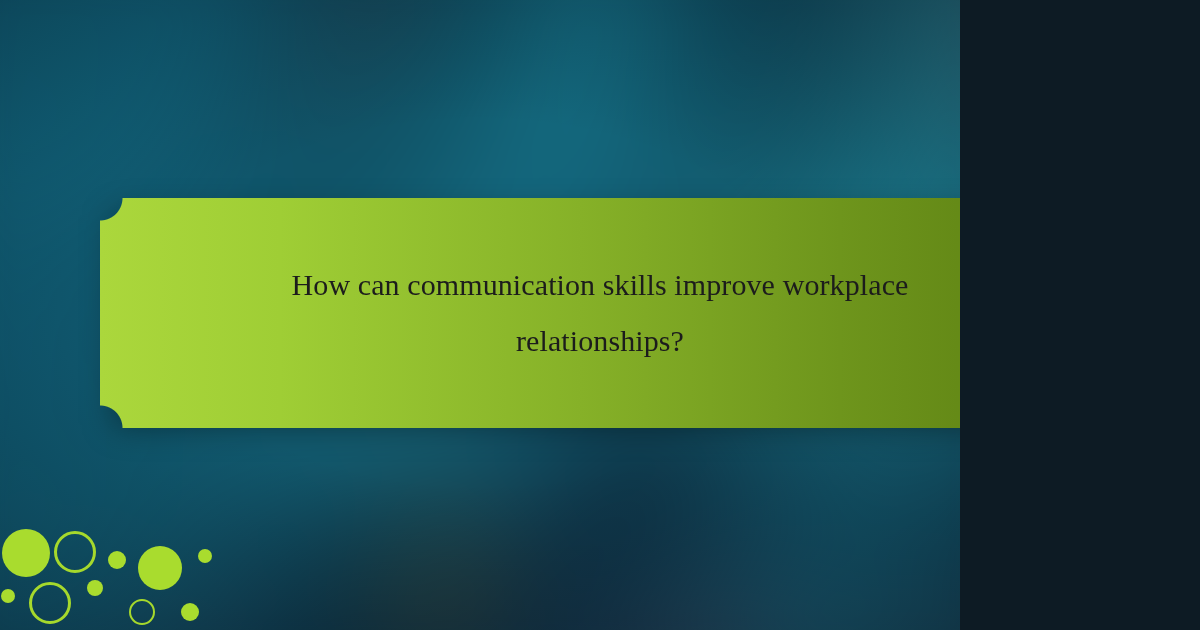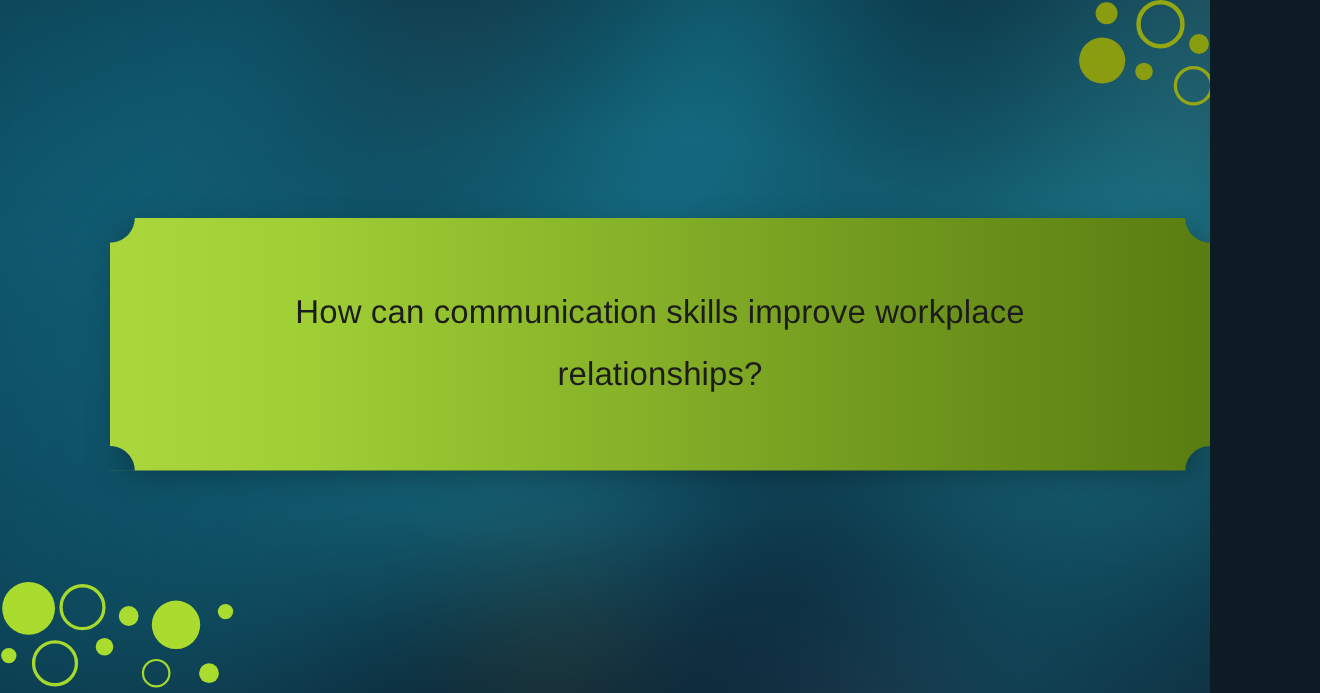--- a/index.html
+++ b/index.html
@@ -2,24 +2,24 @@
 <html><head>
 <meta charset="utf-8">
 <style>
   html, body {
     margin: 0;
     padding: 0;
     background: #0d1b24;
   }
   #stage {
     position: relative;
-    width: 1100px;
+    width: 960px;
     height: 630px;
     overflow: hidden;
-    font-family: Liberation Sans, sans-serif;
+    font-family: Liberation Serif, serif;
   }
 
   
   .bg-base {
     position: absolute;
     inset: 0;
     background: #0f3a4a;
   }
   .bg-blobs {
     position: absolute;

